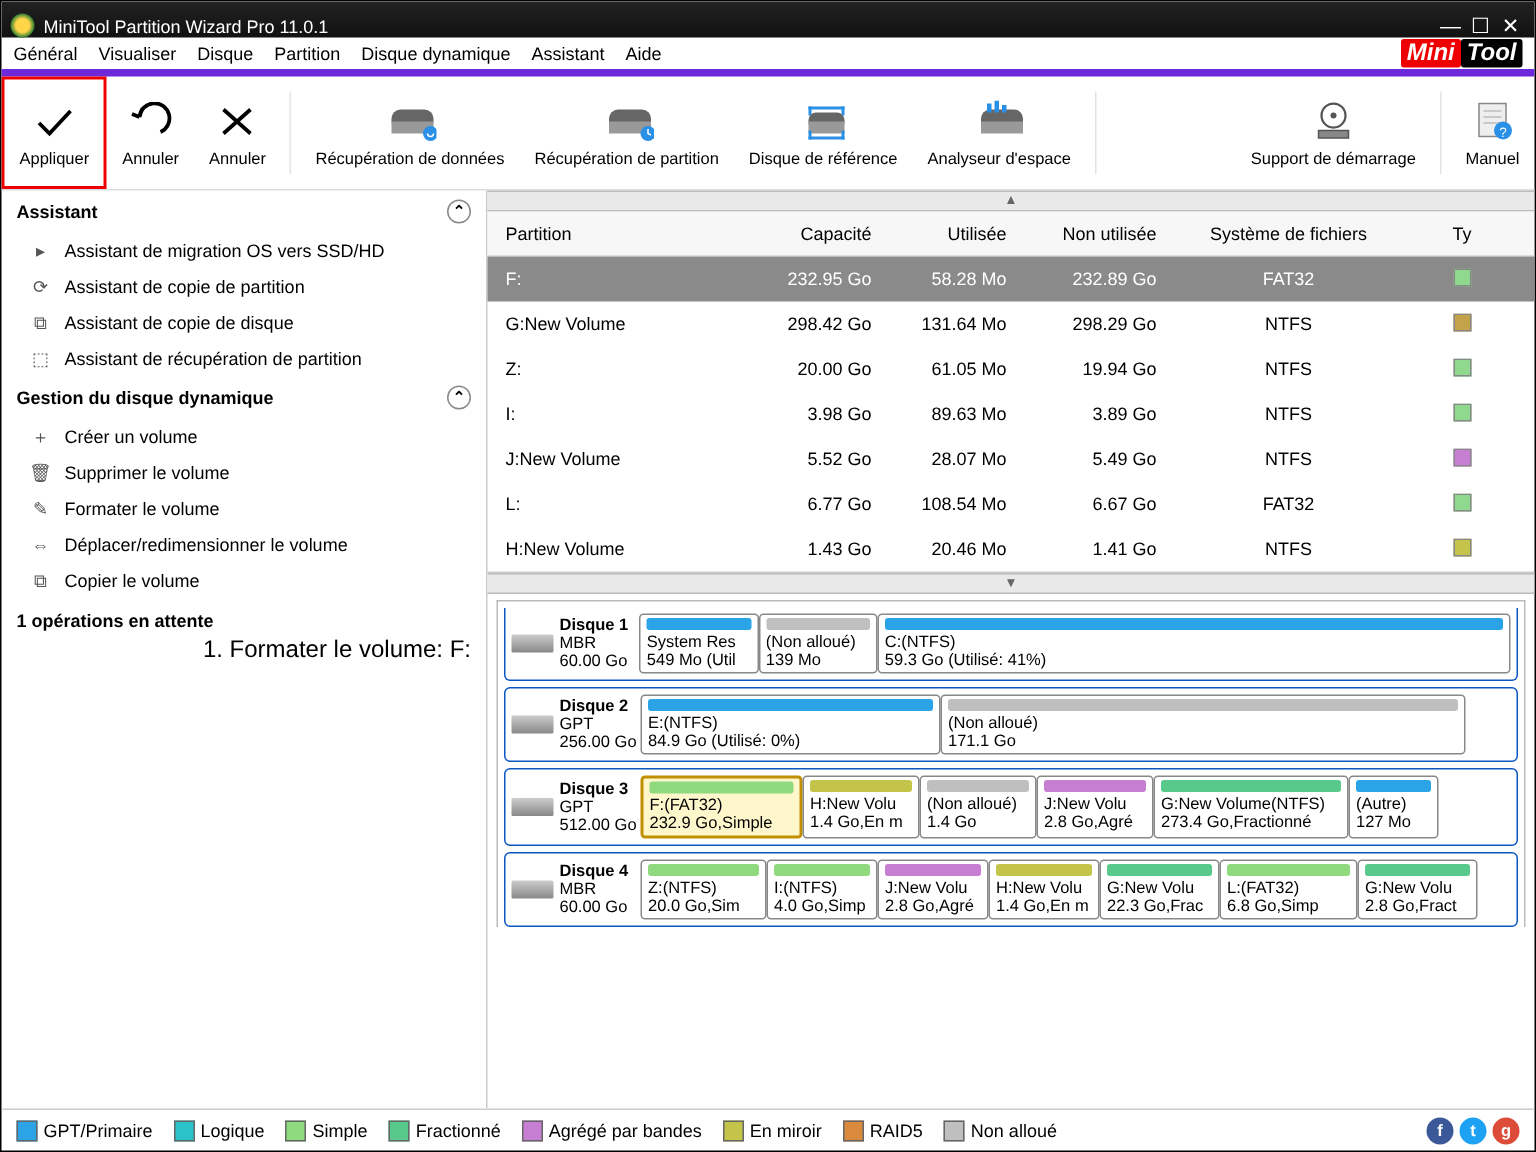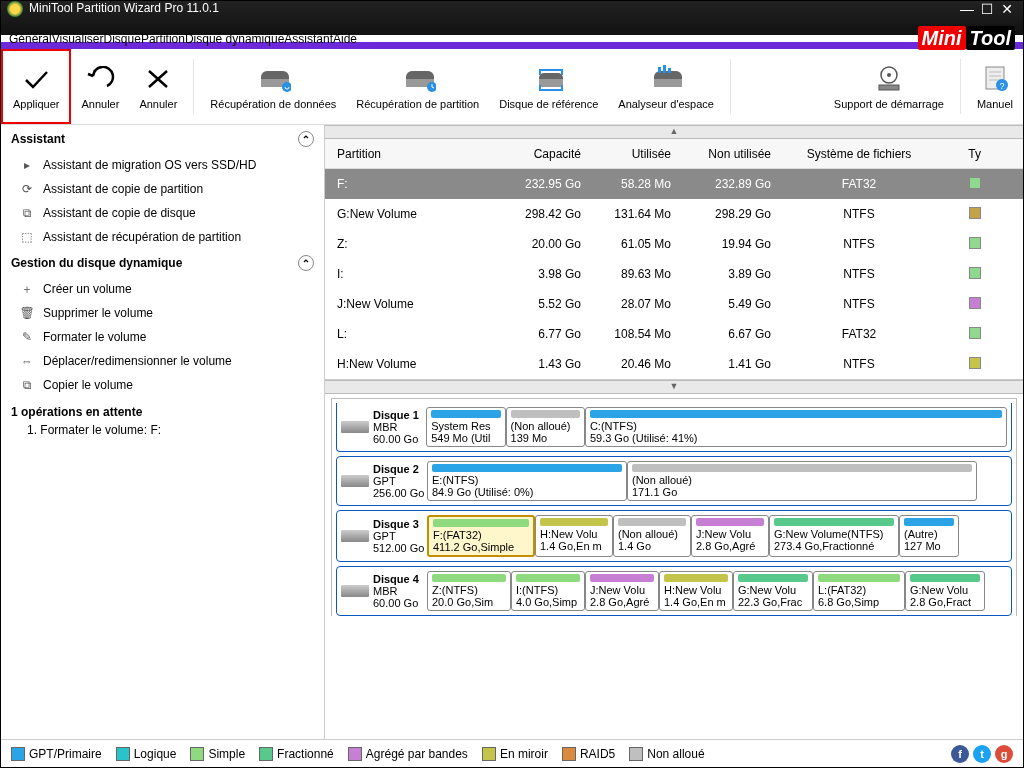--- a/index.html
+++ b/index.html
@@ -1,36 +1,36 @@
 <!DOCTYPE html>
 <html><head>
 <meta charset="utf-8">
 <style>
 * { box-sizing: border-box; margin: 0; padding: 0; font-family: "Segoe UI", Tahoma, sans-serif; }
 body { background: #fff; width: 1024px; height: 768px; overflow: hidden; display: flex; flex-direction: column; border: 1px solid #000; }
-.titlebar { background: linear-gradient(#222,#111); color: #fff; height: 34px; display: flex; align-items: flex-start; padding: 0 6px; font-size: 12px; }
+.titlebar { background: linear-gradient(#222,#111); color: #fff; height: 24px; display: flex; align-items: flex-end; padding: 0 6px; font-size: 12px; }
 .titlebar .logo { width:16px; height:16px; margin-right:6px; background: radial-gradient(circle,#ffd54a 40%, #2e7d32 70%); border-radius:50%; }
 .titlebar .spacer { flex:1; }
 .titlebar .winbtn { width:20px; text-align:center; font-size:14px; cursor:pointer; }
-.menubar { height:14px; display:flex; align-items:center; padding:0 8px; border-bottom:7px solid #6d28d9; font-size:12px; }
-.menubar .logo2 { margin-left:auto; font-weight:bold; font-style:italic; font-size:20px; }
+.menubar { height:26px; display:flex; align-items:center; padding:0 8px; border-bottom:5px solid #6d28d9; font-size:12px; gap:14px; }
+.menubar .logo2 { margin-left:auto; font-weight:bold; font-style:italic; font-size:16px; }
 .logo2 .m{ background:#e00; color:#fff; padding:1px 4px; border-radius:2px; }
 .logo2 .t{ background:#000; color:#fff; padding:1px 4px; border-radius:2px; }
 .toolbar { height:76px; display:flex; border-bottom:1px solid #ddd; font-size:11px; }
 .tbtn { display:flex; flex-direction:column; align-items:center; justify-content:center; padding:4px 10px; gap:4px; cursor:pointer; }
 .tbtn.highlight { border:2px solid #e00; }
 .ticon { width:36px; height:30px; display:flex; align-items:center; justify-content:center; color:#333; }
 .workspace { flex:1; display:flex; min-height:0; }
 .sidebar { width:324px; border-right:1px solid #ccc; font-size:12px; display:flex; flex-direction:column; overflow-y:auto; padding-bottom:4px;}
 .group-header { font-weight:bold; padding:6px 10px; display:flex; align-items:center; }
 .group-header .collapse { margin-left:auto; border:1px solid #888; border-radius:50%; width:16px;height:16px;display:flex;align-items:center;justify-content:center;font-size:10px;}
 .item { padding:4px 10px 4px 18px; display:flex; align-items:center; gap:8px; cursor:pointer; }
 .item .ic { width:16px;height:16px;display:flex;align-items:center;justify-content:center;color:#555;}
 .pending { font-weight:bold; padding:8px 10px 2px 10px;}
-.pending-item { padding:2px 10px 2px 26px; font-size:12px;}
+.pending-item { padding:2px 10px 2px 26px; font-size:16px;text-align:right;}
 .main { flex:1; display:flex; flex-direction:column; min-width:0;}
 .grid { border-bottom:1px solid #ccc; }
 .ghead, .grow { display:grid; grid-template-columns: 174px 90px 90px 100px 160px 50px; font-size:12px; align-items:center; height:30px;}
 .ghead { background:#f7f7f7; border-bottom:1px solid #ddd;}
 .ghead > div, .grow > div { padding:0 8px; white-space:nowrap; overflow:hidden; text-overflow:ellipsis; text-align:right;}
 .ghead > div:first-child, .grow > div:first-child { text-align:left; padding-left:12px;}
 .ghead > div:nth-child(5), .grow > div:nth-child(5){text-align:center;}
 .grow.selected { background:#8a8a8a; color:#fff;}
 .swatch { width:12px;height:12px;border:1px solid #888; display:inline-block;}
 .disks { flex:1; overflow-y:auto; padding:4px 6px 0 6px; }
@@ -353,21 +353,21 @@
        <div class="dicon"></div>
        <div class="txt">
                 <b>Disque 3</b>
                 <span>GPT</span>
                 <span>512.00 Go</span>
               </div>
      </div>
             <div class="part selected" style="width:108px">
       <div class="bar" style="background:#8fd97f"></div>
       <div>F:(FAT32)</div>
-              <div>411.2 Go,Simple</div>
+              <div>232.9 Go,Simple</div>
     </div>
             <div class="part " style="width:78px">
       <div class="bar" style="background:#c4c44a"></div>
       <div>H:New Volu</div>
               <div>1.4 Go,En m</div>
     </div>
             <div class="part " style="width:78px">
       <div class="bar" style="background:#bfbfbf"></div>
       <div>(Non alloué)</div>
               <div>1.4 Go</div>

